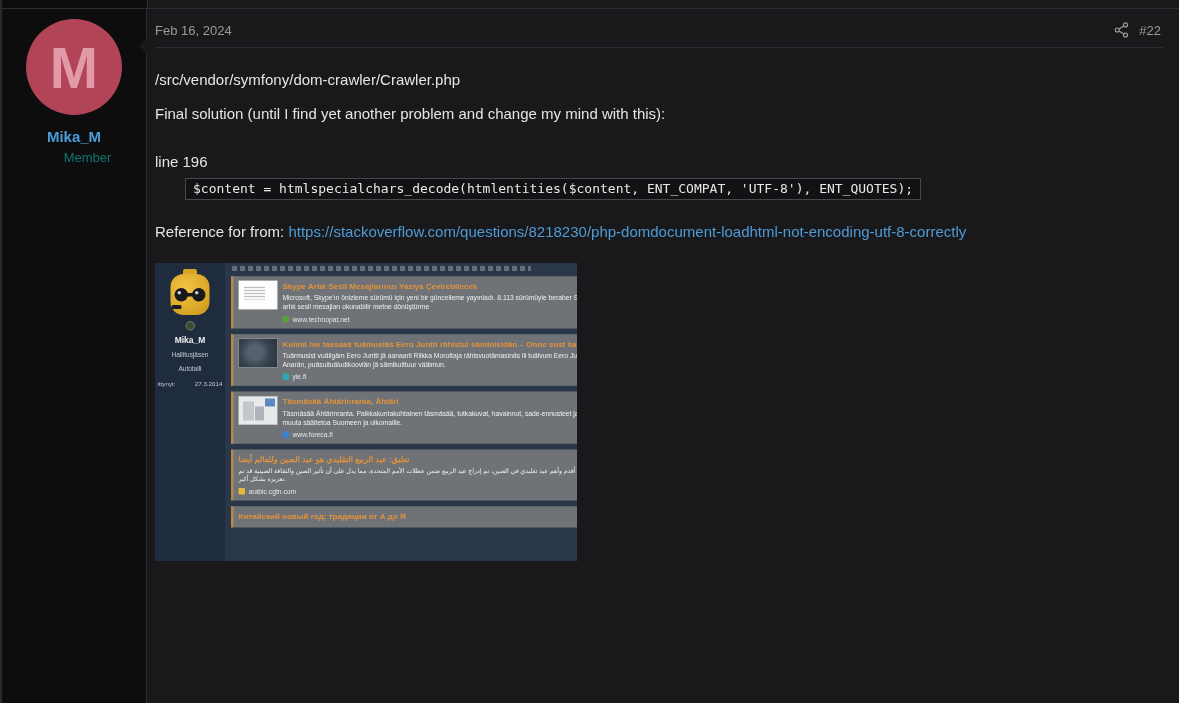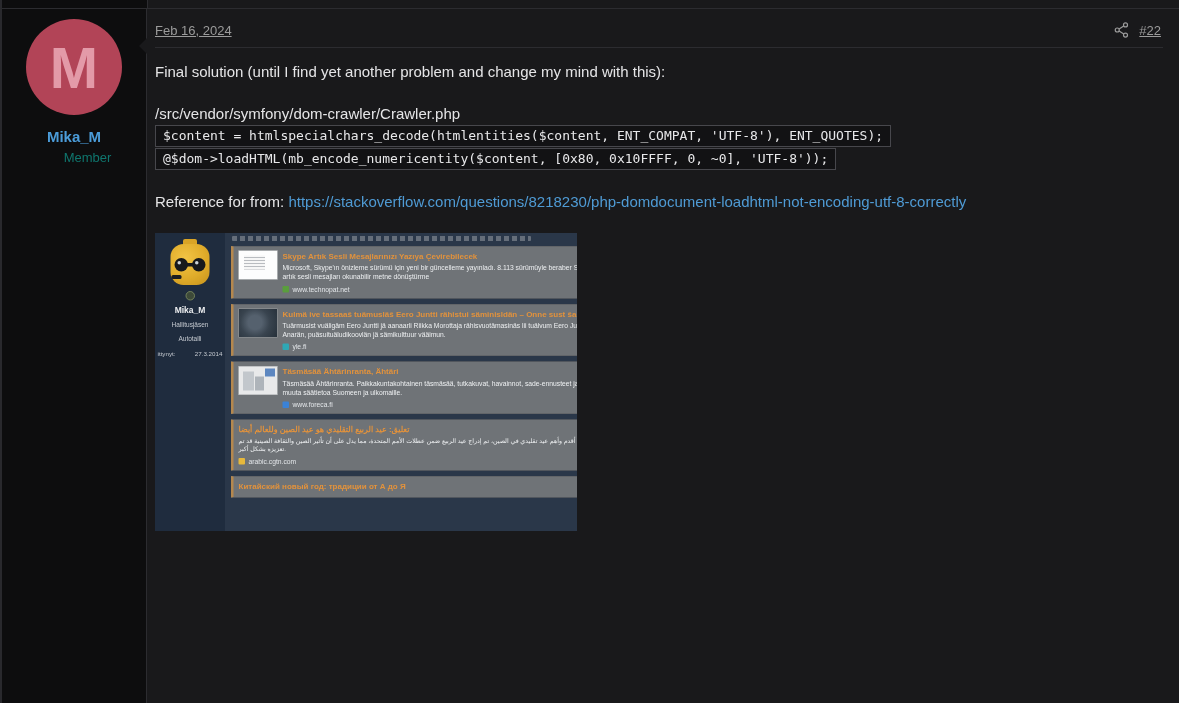--- a/index.html
+++ b/index.html
@@ -26,33 +26,33 @@
   .uname{margin-top:13px;color:#4b9cd9;font-weight:bold;font-size:15px;cursor:pointer;}
   .urole{margin-top:5px;color:#0f766e;font-size:13px;margin-left:27px;}
 
   .content{flex:1;position:relative;background:#19191b;padding:10px 16px 0 8px;box-sizing:border-box;}
   .tail{
     position:absolute;left:-8px;top:27px;width:0;height:0;
     border-top:10px solid transparent;border-bottom:10px solid transparent;border-right:10px solid #19191b;
   }
   .hdr{
     display:flex;justify-content:space-between;align-items:center;
-    padding:3px 2px 9px 0;border-bottom:1px solid #2c2c30;color:#9b9b9b;font-size:13px;text-decoration:underline;
+    padding:3px 2px 9px 0;border-bottom:1px solid #2c2c30;color:#9b9b9b;font-size:13px;
   }
   .hdr-right{display:flex;align-items:center;gap:10px;}
   .share-svg{display:block;cursor:pointer;}
   .postnum{color:#9b9b9b;cursor:pointer;}
 
   .msg{color:#e5e5e7;font-size:15px;line-height:21px;}
   .msg .para{margin:21px 0 0 0;}
   .msg .first{margin-top:13px;}
   .codelabel{margin:27px 0 5px 0;}
   .icode{
     display:inline-block;font-family:"DejaVu Sans Mono",monospace;font-size:13px;color:#e8e8ea;
-    background:#121214;border:1px solid #47474c;padding:2px 7px 3px 7px;line-height:15px;
+    background:#121214;border:1px solid #47474c;padding:2px 7px 3px 7px;line-height:15px;margin-left:30px;
   }
   a.reflink{color:#4f9bd5;text-decoration:none;cursor:pointer;}
 
   
   .embed{width:422px;height:298px;margin-top:21px;position:relative;overflow:hidden;cursor:pointer;}
   .embed-inner{
     width:844px;height:596px;background:#2a3749;transform:scale(0.5);transform-origin:0 0;
     display:flex;color:#eef0f2;
   }
   .mini-side{
@@ -137,26 +137,26 @@
               <circle cx="14" cy="16.3" r="2.5"></circle>
               <line x1="6" y1="8.8" x2="11.8" y2="4.9"></line>
               <line x1="6" y1="11.2" x2="11.8" y2="15.1"></line>
             </g>
           </svg>
           <span class="postnum">#22</span>
         </span>
       </div>
 
       <div class="msg">
+        <div class="para">/src/vendor/symfony/dom-crawler/Crawler.php</div>
         <div class="para first">Final solution (until I find yet another problem and change my mind with this):</div>
-        <div class="para">/src/vendor/symfony/dom-crawler/Crawler.php</div>
-
+
+        <div class="codelabel">line 196</div>
         <span class="icode">$content = htmlspecialchars_decode(htmlentities($content, ENT_COMPAT, 'UTF-8'), ENT_QUOTES);</span>
 
-        <span class="icode">@$dom-&gt;loadHTML(mb_encode_numericentity($content, [0x80, 0x10FFFF, 0, ~0], 'UTF-8'));</span>
 
 
         <div class="para">
           <span>Reference for from: </span><a class="reflink" href="#">https://stackoverflow.com/questions/8218230/php-domdocument-loadhtml-not-encoding-utf-8-correctly</a>
         </div>
 
 
         
         <div class="embed">
           <div class="embed-inner">

